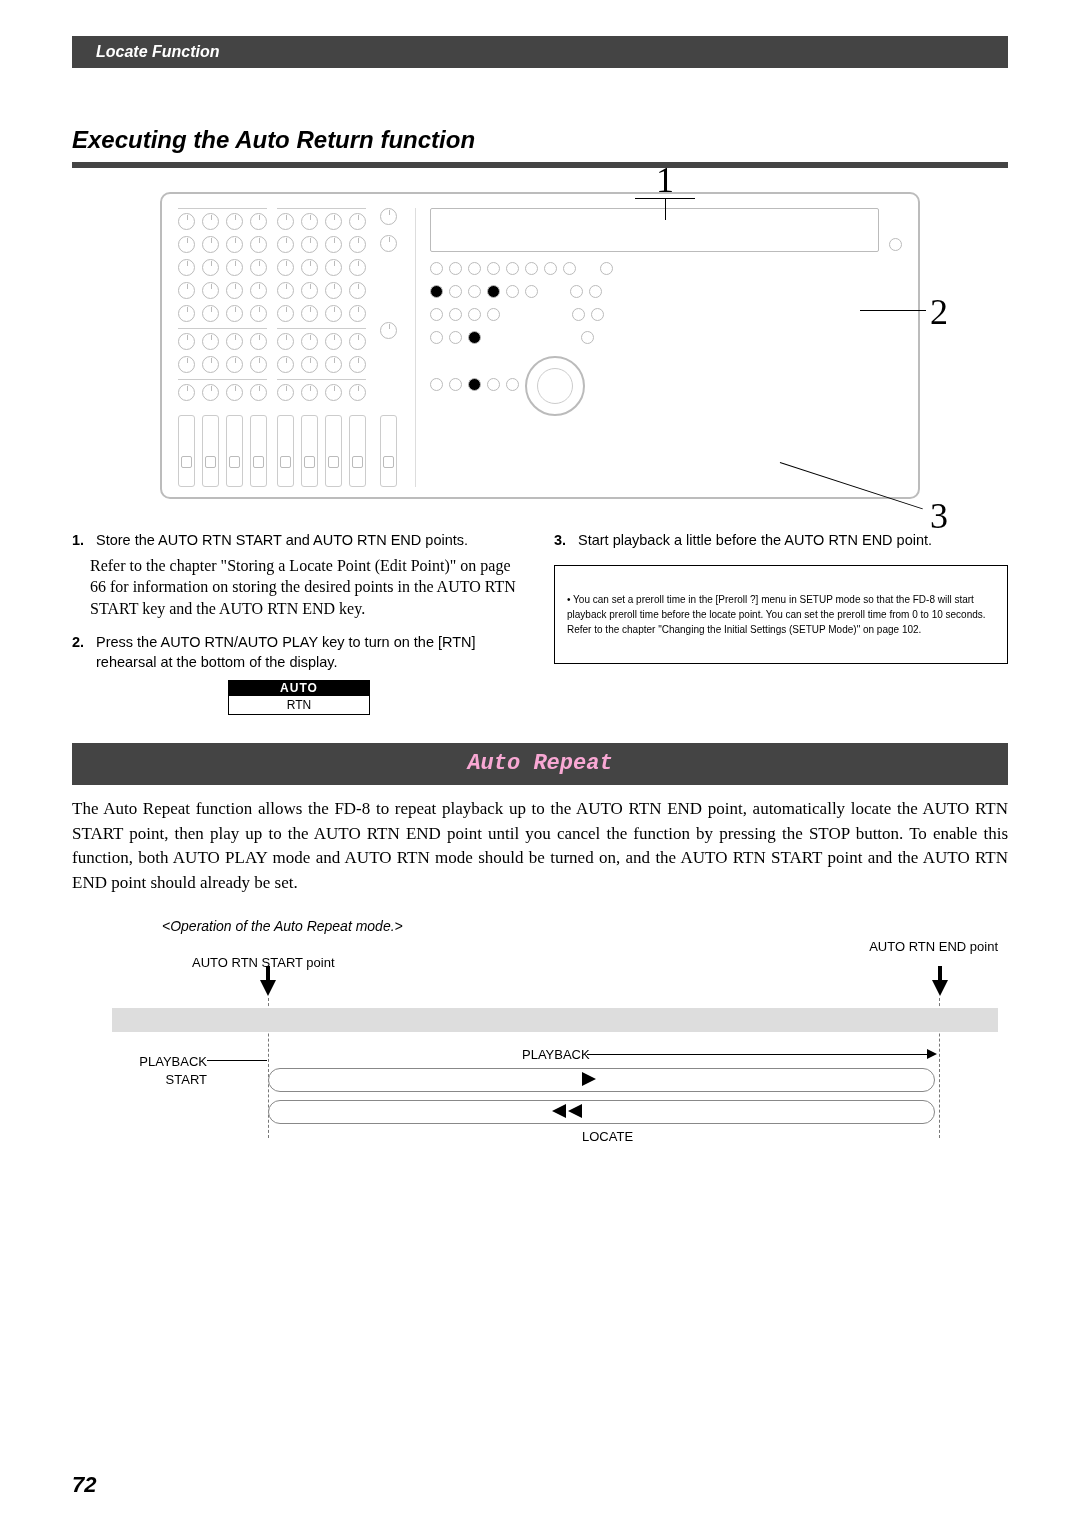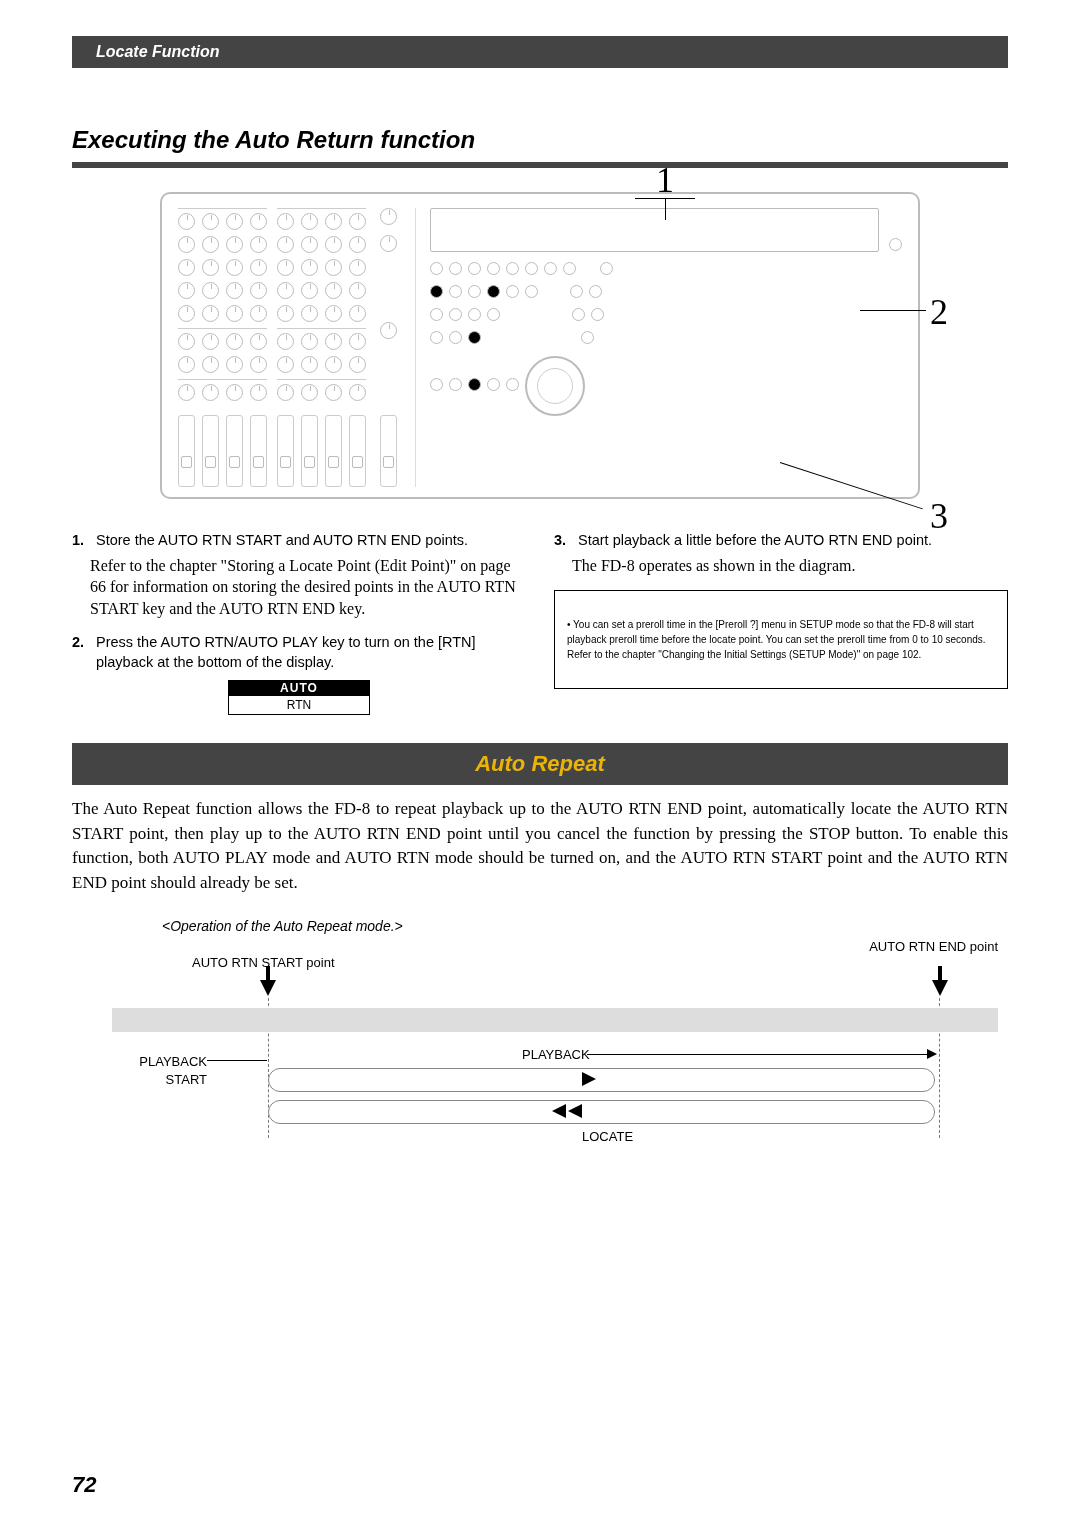--- a/index.html
+++ b/index.html
@@ -149,23 +149,23 @@
     padding: 26px 12px;
     margin-top: 14px;
     font-family: Arial, Helvetica, sans-serif;
     font-size: 10px;
     line-height: 1.5;
   }
   
   .band-title {
     margin-top: 28px;
     background: #444;
-    color: #eab308;
+    color: #f9a8d4;
     text-align: center;
-    font-family: Liberation Sans, sans-serif;
+    font-family: Liberation Mono, monospace;
     font-style: italic;
     font-weight: bold;
     font-size: 22px;
     padding: 6px 16px;
   }
   .serif-para {
     margin-top: 12px;
     font-size: 17px;
     line-height: 1.45;
     text-align: justify;
@@ -458,34 +458,33 @@
   <div class="cols">
     <div class="col">
       <div class="step">
         <span class="n">1.</span>
         <span class="t">Store the AUTO RTN START and AUTO RTN END points.</span>
       </div>
       <div class="step-body" style="margin-left:18px">Refer to the chapter "Storing a Locate Point (Edit Point)" on page 66 for information on storing the desired points in the AUTO RTN START key and the AUTO RTN END key.</div>
 
       <div class="step">
         <span class="n">2.</span>
-        <span class="t">Press the AUTO RTN/AUTO PLAY key to turn on the [RTN] playback at the bottom of the display.</span>
+        <span class="t">Press the AUTO RTN/AUTO PLAY key to turn on the [RTN] rehearsal at the bottom of the display.</span>
       </div>
       <div class="rtn-box">
         <div class="dark">AUTO</div>
         <div class="light">RTN</div>
       </div>
     </div>
 
     <div class="col">
       <div class="step">
         <span class="n">3.</span>
         <span class="t">Start playback a little before the AUTO RTN END point.</span>
       </div>
-      <div class="step-body" style="margin-left:18px">The FD-8 operates as shown in the diagram.</div>
 
       <div class="note-box">• You can set a preroll time in the [Preroll ?] menu in SETUP mode so that the FD-8 will start playback preroll time before the locate point. You can set the preroll time from 0 to 10 seconds. Refer to the chapter "Changing the Initial Settings (SETUP Mode)" on page 102.</div>
     </div>
   </div>
 
   <div class="band-title">Auto Repeat</div>
   <p class="serif-para">The Auto Repeat function allows the FD-8 to repeat playback up to the AUTO RTN END point, automatically locate the AUTO RTN START point, then play up to the AUTO RTN END point until you cancel the function by pressing the STOP button.  To enable this function, both AUTO PLAY mode and AUTO RTN mode should be turned on, and the AUTO RTN START point and the AUTO RTN END point should already be set.</p>
 
   <div class="diag-caption">&lt;Operation of the Auto Repeat mode.&gt;</div>
 

